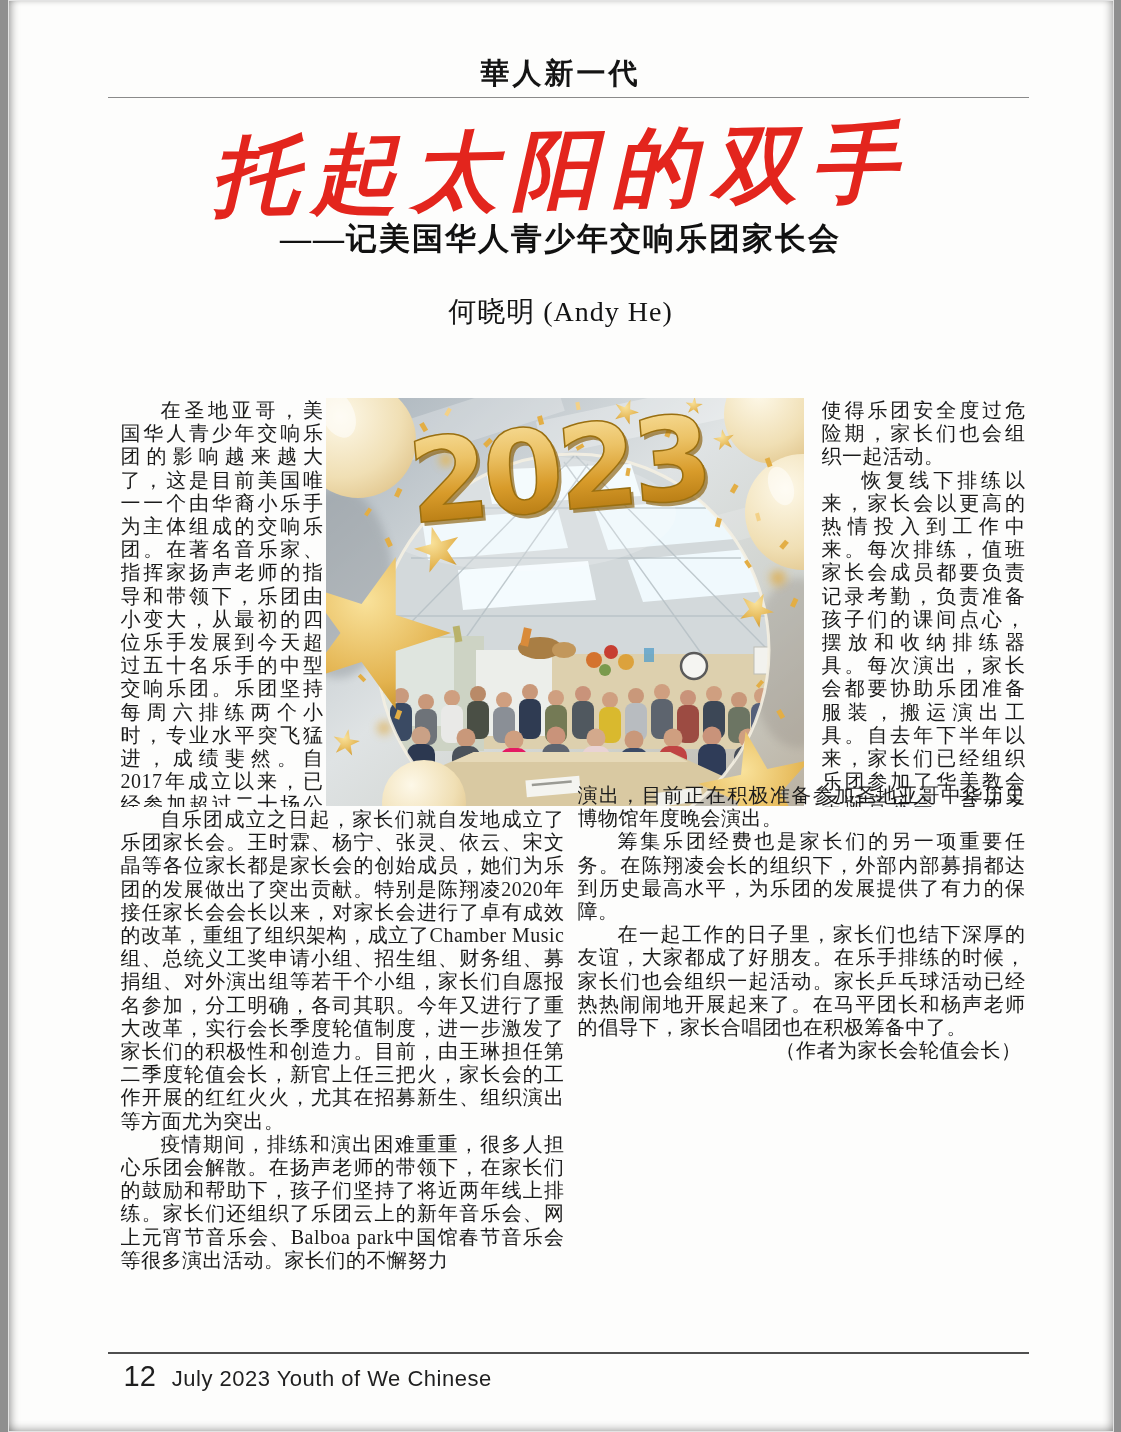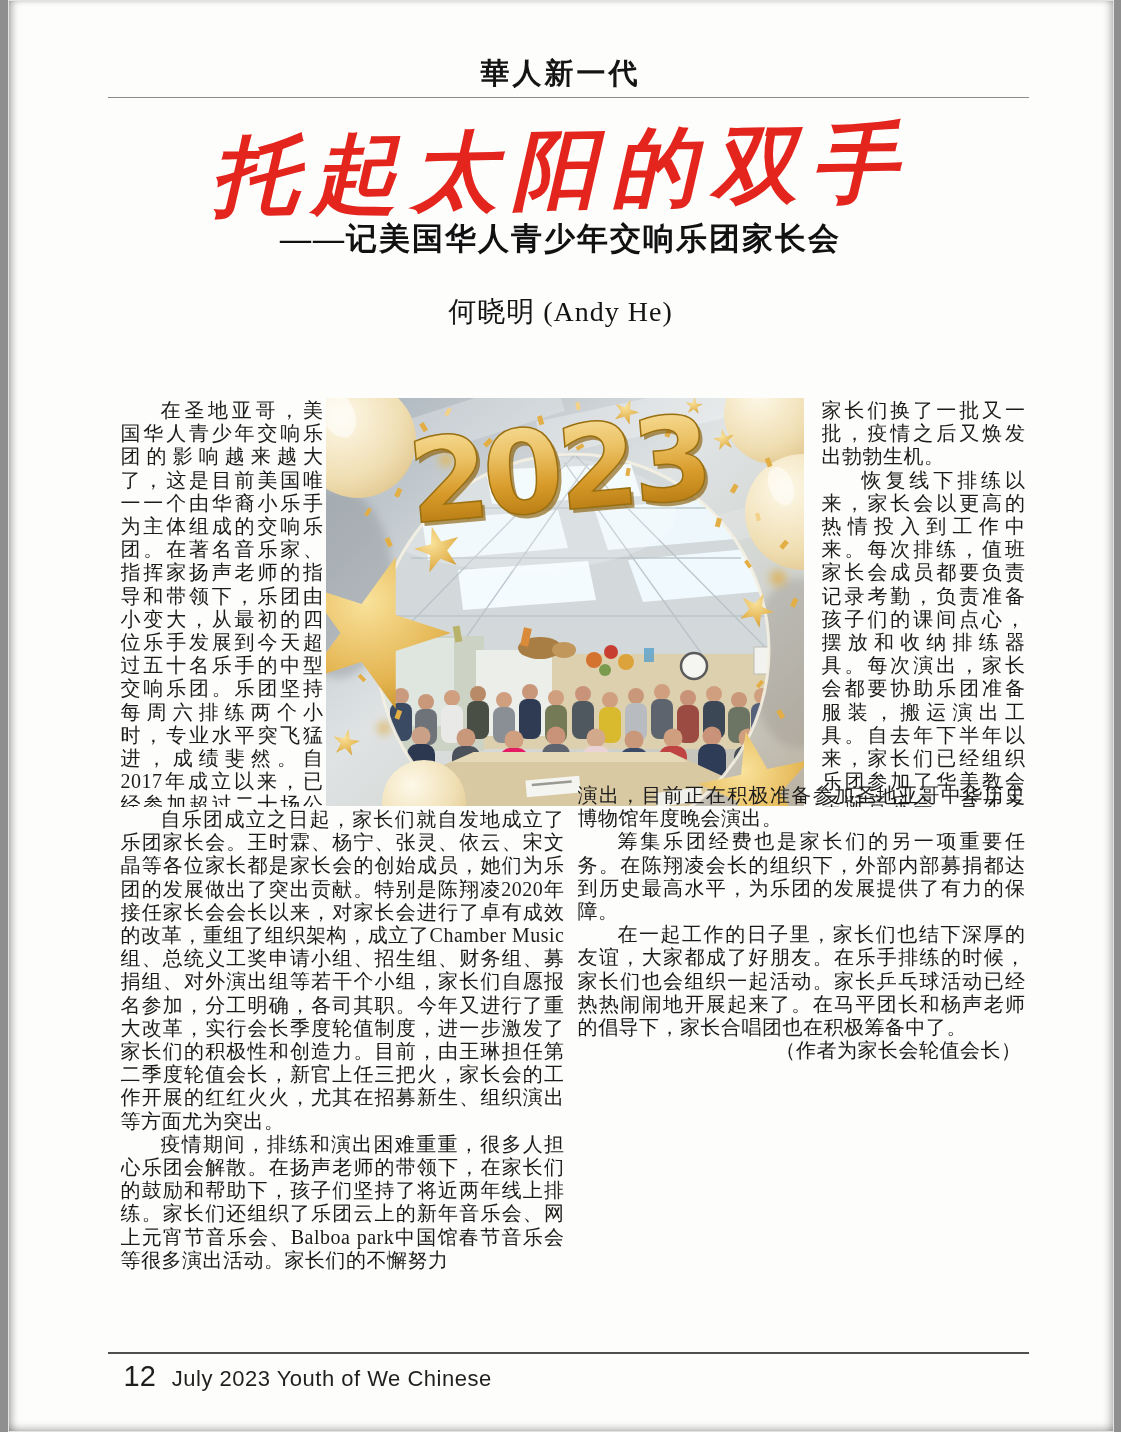--- a/index.html
+++ b/index.html
@@ -311,21 +311,21 @@
       </g>
 
       <g transform="rotate(-5 235 112)">
         <text x="238" y="116" text-anchor="middle" font-family="'DejaVu Sans', sans-serif" font-size="116" font-weight="bold" letter-spacing="-6" fill="#8a5e08" opacity="0.65">2023</text>
         <text x="235" y="112" text-anchor="middle" font-family="'DejaVu Sans', sans-serif" font-size="116" font-weight="bold" letter-spacing="-6" fill="url(#goldT)" stroke="#9a6f10" stroke-width="1.5">2023</text>
       </g>
     </svg>
   </div>
 
   <div id="colRT" class="col">
-    <p>家长们换了一批又一批，疫情之后又焕发出勃勃生机。</p>
+    <p>使得乐团安全度过危险期，家长们也会组织一起活动。</p>
     <p class="ind">恢复线下排练以来，家长会以更高的热情投入到工作中来。每次排练，值班家长会成员都要负责记录考勤，负责准备孩子们的课间点心，摆放和收纳排练器具。每次演出，家长会都要协助乐团准备服装，搬运演出工具。自去年下半年以来，家长们已经组织乐团参加了华美教会圣诞音乐会、育才之声新年音乐会等</p>
   </div>
 
   <div id="colBL" class="col">
     <p class="ind">自乐团成立之日起，家长们就自发地成立了乐团家长会。王时霖、杨宁、张灵、依云、宋文晶等各位家长都是家长会的创始成员，她们为乐团的发展做出了突出贡献。特别是陈翔凌2020年接任家长会会长以来，对家长会进行了卓有成效的改革，重组了组织架构，成立了Chamber Music组、总统义工奖申请小组、招生组、财务组、募捐组、对外演出组等若干个小组，家长们自愿报名参加，分工明确，各司其职。今年又进行了重大改革，实行会长季度轮值制度，进一步激发了家长们的积极性和创造力。目前，由王琳担任第二季度轮值会长，新官上任三把火，家长会的工作开展的红红火火，尤其在招募新生、组织演出等方面尤为突出。</p>
     <p class="ind">疫情期间，排练和演出困难重重，很多人担心乐团会解散。在扬声老师的带领下，在家长们的鼓励和帮助下，孩子们坚持了将近两年线上排练。家长们还组织了乐团云上的新年音乐会、网上元宵节音乐会、Balboa park中国馆春节音乐会等很多演出活动。家长们的不懈努力</p>
   </div>
 
   <div id="colBR" class="col">
     <p>演出，目前正在积极准备参加圣地亚哥中华历史博物馆年度晚会演出。</p>

